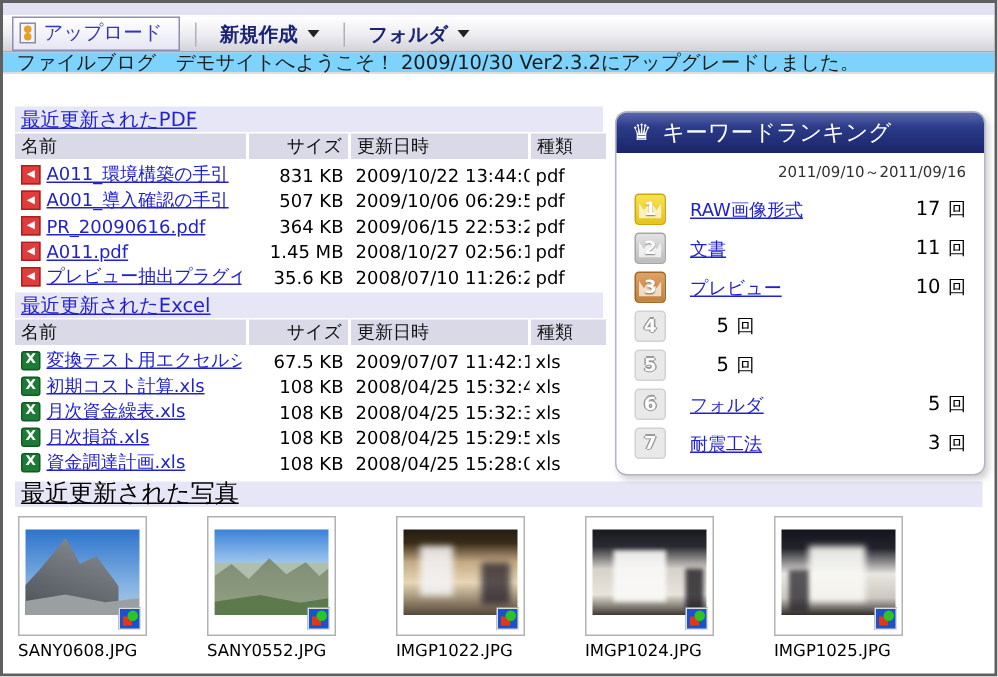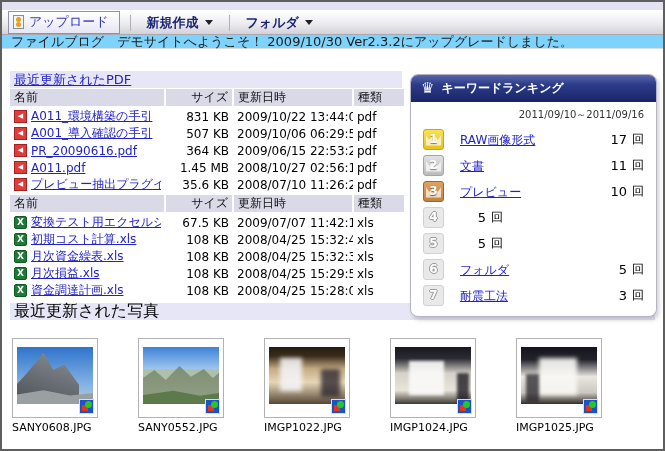--- a/index.html
+++ b/index.html
@@ -34,38 +34,38 @@
   .col-name { width:155px; } .col-size { width:68px; } .col-date { width:120px; } .col-type { width:52px; }
   .name-wrap { display:flex; align-items:center; gap:4px; overflow:hidden; }
   .name-wrap a { color:#2222cc; text-decoration:underline; font-size:12px; white-space:nowrap; }
   .pdf-icon { flex:0 0 13px; width:13px; height:13px; background:#e03c3c; border:1px solid #a82020; display:flex; align-items:center; justify-content:center; font-size:7px; color:#fff; line-height:1; }
   .xls-icon { flex:0 0 13px; width:13px; height:13px; background:#1e7b36; border:1px solid #0f5a22; border-radius:2px; display:flex; align-items:center; justify-content:center; font-size:9px; font-weight:bold; color:#fff; line-height:1; }
 
   
   .rank-panel { position:absolute; left:408px; top:72px; width:247px; background:#fff; border:1px solid #b4b4c4; border-radius:8px; box-shadow:2px 3px 4px rgba(0,0,0,0.18); }
   .rank-header { height:27px; border-radius:7px 7px 0 0; background:linear-gradient(180deg,#5a68aa 0%,#2c3c8a 35%,#1a2468 100%); display:flex; align-items:center; gap:7px; padding-left:10px; }
   .crown-icon { color:#fff; font-size:15px; line-height:1; }
-  .rank-title { color:#fff; font-size:12px; font-weight:bold; }
+  .rank-title { color:#fff; font-size:15px; font-weight:normal; }
   .rank-period { text-align:right; font-size:10px; color:#333; padding:6px 12px 2px 0; }
   .rank-list { padding:2px 12px 8px 12px; }
   .rank-item { display:flex; align-items:center; height:26px; }
   .badge { position:relative; width:21px; height:21px; border-radius:3px; display:flex; align-items:center; justify-content:center; font-size:12px; font-weight:bold; margin-right:16px; }
   .badge span { position:relative; z-index:2; }
   .badge-crown::before { content:""; position:absolute; left:2px; right:2px; top:4px; height:12px; background:rgba(255,255,255,0.7); clip-path:polygon(0 100%,0 15%,22% 55%,50% 0,78% 55%,100% 15%,100% 100%); z-index:1; }
   .badge-1 { background:linear-gradient(180deg,#f8e252,#e6c31e); border:1px solid #cfa70a; color:#fff; text-shadow:0 1px 1px #9c7e00; }
   .badge-2 { background:linear-gradient(180deg,#e2e2e2,#bcbcbc); border:1px solid #a5a5a5; color:#fff; text-shadow:0 1px 1px #7d7d7d; }
   .badge-3 { background:linear-gradient(180deg,#dfa263,#c2823f); border:1px solid #9f6825; color:#fff; text-shadow:0 1px 1px #7a4e16; }
   .badge-n { background:#e9e9e9; border:1px solid #d2d2d2; color:#fff; text-shadow:-1px 0 #9a9a9a,1px 0 #9a9a9a,0 -1px #9a9a9a,0 1px #9a9a9a; }
   .rank-kw { flex:1; }
   .rank-kw a { font-size:12px; }
   .rank-count { width:26px; text-align:right; font-size:13px; color:#000; }
   .rank-unit { margin-left:5px; font-size:12px; color:#000; }
 
   
-  .photos-bar { background:#e6e6f6; height:17px; line-height:16px; padding-left:4px; margin:4px 8px 12px 8px; }
+  .photos-bar { background:#e6e6f6; height:17px; line-height:16px; padding-left:4px; margin:4px 8px 0 8px;text-decoration:underline; }
   .photos-row { display:flex; gap:40px; padding:6px 0 0 10px; }
   .photo-item { width:86px; }
   .photo-frame { position:relative; width:86px; height:80px; background:#fff; border:1px solid #b2b2b2; cursor:pointer; }
   .photo-img { position:absolute; left:4px; right:4px; top:8px; height:57px; overflow:hidden; }
   .photo-img i { position:absolute; display:block; }
   .type-icon { position:absolute; right:3px; bottom:3px; width:15px; height:15px; background:#1c52c8; border:1px solid #dcdcdc; }
   .type-icon::before { content:""; position:absolute; left:2px; bottom:2px; width:6px; height:6px; background:#e03818; }
   .type-icon::after { content:""; position:absolute; right:1px; top:1px; width:7px; height:7px; border-radius:50%; background:#28c428; }
   .photo-name { margin-top:3px; font-size:11px; color:#000; white-space:nowrap; }
 
@@ -185,20 +185,23 @@
                   <a>プレビュー抽出プラグイ</a>
                 </span>
               </td>
           <td class="cell-size">35.6 KB</td>
           <td>2008/07/10 11:26:23</td>
           <td>pdf</td>
         </tr>
       </tbody>
         </table>
 
+      <div class="section-bar">
+        <a>最近更新されたExcel</a>
+      </div>
       <table class="files">
         <colgroup>
             <col class="col-name">
             <col class="col-size">
             <col class="col-date">
             <col class="col-type">
           </colgroup>
         <tbody>
             <tr>
           <th>名前</th>

